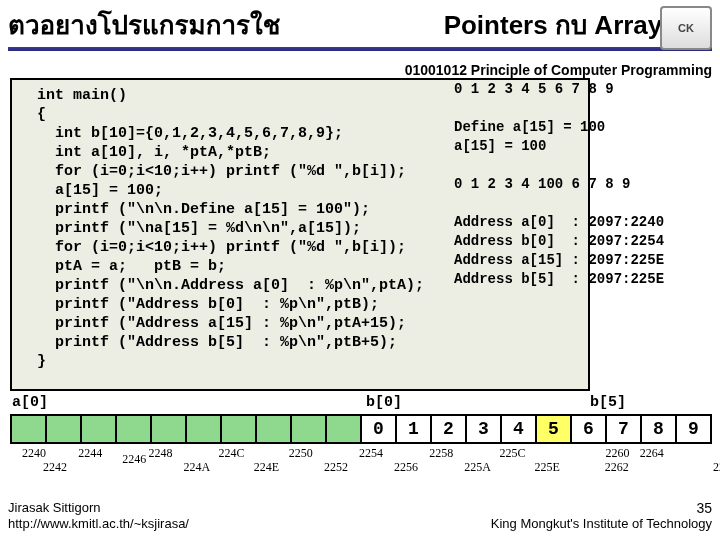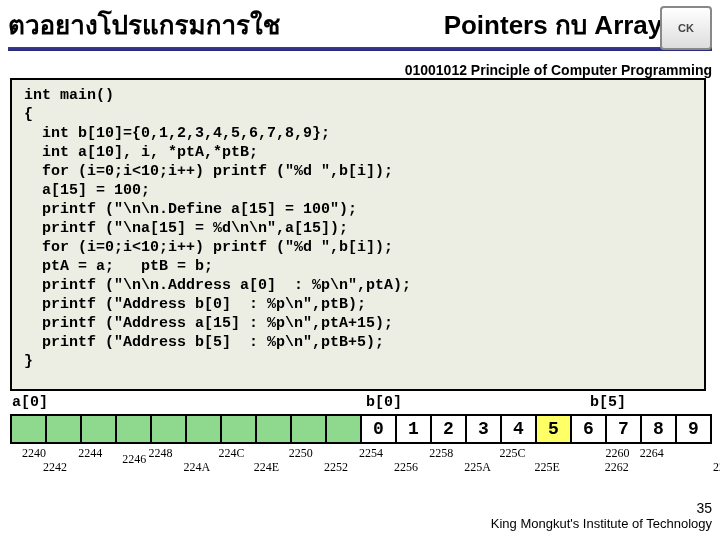--- a/index.html
+++ b/index.html
@@ -3,21 +3,21 @@
 <meta charset="utf-8">
 <style>
   html,body{margin:0;padding:0;width:720px;height:540px;background:#fff;font-family:"Segoe UI",Arial,sans-serif;overflow:hidden}
   .slide{position:relative;width:720px;height:540px}
   .title-row{display:flex;align-items:flex-start;padding:4px 8px 0 8px}
   .title-left{font-size:26px;font-weight:700}
   .title-right{font-size:26px;font-weight:700;margin-left:auto}
   .title-sub{font-size:18px;margin-left:6px}
   .hr{height:4px;background:linear-gradient(#3a3a9a,#2a2a7a);margin:2px 8px 0 8px}
   .course{font-size:14px;font-weight:700;text-align:right;padding:13px 8px;margin-top:-2px}
-  .codebox{position:absolute;left:10px;top:78px;width:696px;height:313px;border:2px solid #000;background:#eceee4;font-family:"Courier New",monospace;font-size:15px;font-weight:700;line-height:19px;box-sizing:border-box;padding:6px 12px;white-space:pre}
+  .codebox{position:absolute;left:10px;top:78px;width:580px;height:313px;border:2px solid #000;background:#eceee4;font-family:"Courier New",monospace;font-size:15px;font-weight:700;line-height:19px;box-sizing:border-box;padding:6px 25px;white-space:pre}
   .output{position:absolute;left:454px;top:80px;width:250px;font-family:"Courier New",monospace;font-size:14px;font-weight:700;line-height:19px;white-space:pre}
   .lbl{position:absolute;font-family:"Courier New",monospace;font-size:15px;font-weight:700}
   .memrow{position:absolute;left:10px;top:414px;width:702px;height:30px;display:flex}
   .cell{flex:1;border:2px solid #000;border-right:none;display:flex;align-items:center;justify-content:center;font-family:"Courier New",monospace;font-size:18px;font-weight:700;box-sizing:border-box}
   .cell:last-child{border-right:2px solid #000}
   .cell.green{background:#8fd98f}
   .cell.yellow{background:#ffff66}
   .addrrow{position:absolute;left:8px;top:446px;width:706px;font-family:"Times New Roman",serif;font-size:12px}
   .addrrow span{position:absolute}
   .footer-left{position:absolute;left:8px;bottom:8px;font-size:13px;line-height:16px}
@@ -48,20 +48,31 @@
   a[15] = 100;
   printf ("\n\n.Define a[15] = 100");
   printf ("\na[15] = %d\n\n",a[15]);
   for (i=0;i&lt;10;i++) printf ("%d ",b[i]);
   ptA = a;   ptB = b;
   printf ("\n\n.Address a[0]  : %p\n",ptA);
   printf ("Address b[0]  : %p\n",ptB);
   printf ("Address a[15] : %p\n",ptA+15);
   printf ("Address b[5]  : %p\n",ptB+5);
 }</div>
+  <div class="output">0 1 2 3 4 5 6 7 8 9
+
+Define a[15] = 100
+a[15] = 100
+
+0 1 2 3 4 100 6 7 8 9
+
+Address a[0]  : 2097:2240
+Address b[0]  : 2097:2254
+Address a[15] : 2097:225E
+Address b[5]  : 2097:225E</div>
 
   <div class="lbl" style="left:12px;top:394px">a[0]</div>
   <div class="lbl" style="left:366px;top:394px">b[0]</div>
   <div class="lbl" style="left:590px;top:394px">b[5]</div>
 
   <div class="memrow" id="memrow">
       <div class="cell green"></div>
       <div class="cell green"></div>
       <div class="cell green"></div>
       <div class="cell green"></div>
@@ -98,17 +109,21 @@
       <span style="left: 421.2px; top: 0px;">2258</span>
       <span style="left: 456.3px; top: 14px;">225A</span>
       <span style="left: 491.4px; top: 0px;">225C</span>
       <span style="left: 526.5px; top: 14px;">225E</span>
       <span style="left: 561.6px; top: 0px; margin-left: 36px;">2260</span>
       <span style="left: 596.7px; top: 14px;">2262</span>
       <span style="left: 631.8px; top: 0px;">2264</span>
       <span style="left: 666.9px; top: 14px; margin-left: 38px;">2266</span>
     </div>
 
+  <div class="footer-left">
+    <div>Jirasak Sittigorn</div>
+    <div>http://www.kmitl.ac.th/~ksjirasa/</div>
+  </div>
   <div class="footer-right">
     <div class="pagenum">35</div>
     <div>King Mongkut's Institute of Technology</div>
   </div>
 </div>
 
 </body></html>

